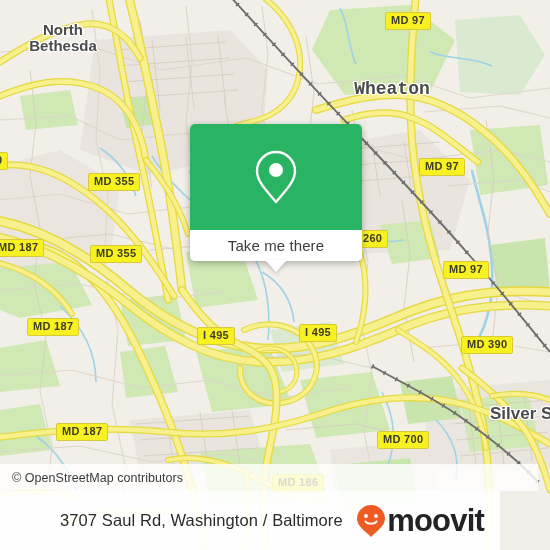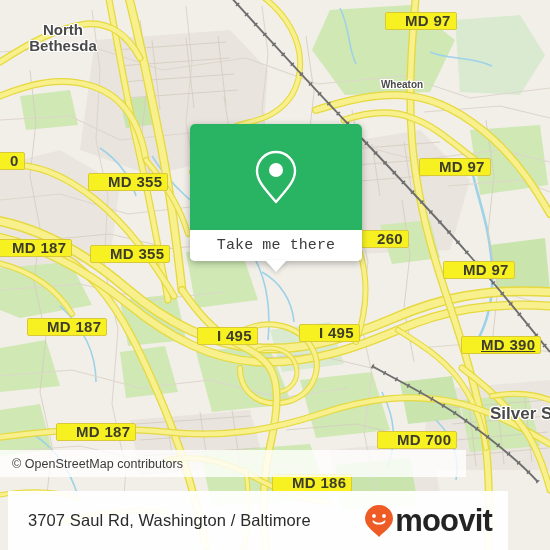--- a/index.html
+++ b/index.html
@@ -49,40 +49,39 @@
     pointer-events: none;
   }
 
   
   .shield {
     position: absolute;
     background: #f7f121;
     border: 1.5px solid #d8c93a;
     border-radius: 2px;
     color: #3d3d2a;
-    font-size: 15px;
+    font-size: 11px;
     font-weight: bold;
     letter-spacing: .3px;
-    padding: 1px 5px 2px 19px;
+    padding: 1px 5px 2px 5px;
     white-space: nowrap;
     line-height: 13px;
     box-sizing: border-box;
   }
 
   
   #popup-card {
     position: absolute;
     left: 190px;
     top: 124px;
     width: 172px;
     border-radius: 5px;
     box-shadow: 0 2px 7px rgba(0,0,0,.30);
     overflow: visible;
     background: #ffffff;
-    font-family: Liberation Mono, monospace;
   }
   #popup-card-head {
     height: 106px;
     background: #28b463;
     border-radius: 5px 5px 0 0;
     display: flex;
     align-items: center;
     justify-content: center;
   }
   #popup-card-body {
@@ -108,45 +107,46 @@
     border-left: 11px solid transparent;
     border-right: 11px solid transparent;
     border-top: 12px solid #ffffff;
     filter: drop-shadow(0 2px 2px rgba(0,0,0,.16));
   }
 
   
   #attribution-bar {
     position: absolute;
     left: 0;
-    top: 450px;
-    width: 466px;
+    top: 464px;
+    width: 538px;
     height: 27px;
     background: rgba(255,255,255,.80);
     display: flex;
     align-items: center;
   }
   #attribution-text {
     font-size: 12.5px;
     color: #3a3a3a;
     padding-left: 12px;
     letter-spacing: .05px;
   }
 
   
   #footer-bar {
     position: absolute;
-    left: 8px;
+    left: 0;
     top: 491px;
-    width: 500px;
+    width: 460px;
     height: 59px;
     background: rgba(255,255,255,.935);
     display: flex;
     align-items: center;
     justify-content: space-between;
+    padding-left: 40px;
   }
   #footer-title {
     font-size: 16.5px;
     color: #2b2b2b;
     padding-left: 20px;
     letter-spacing: .1px;
     white-space: nowrap;
   }
   #brand-logo {
     display: flex;
@@ -364,36 +364,36 @@
         <path class="raild" d="M228,-6 C268,38 308,82 350,126 C392,170 432,212 470,256 C504,294 530,328 550,352"></path>
         <path class="rail" d="M372,366 C404,384 434,398 462,418 C490,438 516,458 538,482"></path>
         <path class="raild" d="M372,366 C404,384 434,398 462,418 C490,438 516,458 538,482"></path>
       </g>
     </svg>
   </div>
 
   <div class="place-label" style="left:8px; top:22px; width:110px; font-size:15px;">North
 Bethesda</div>
 
-  <div class="place-label" style="left:362px; top:80px; width:80px; font-size:10px;">Wheaton</div>
+  <div class="place-label" style="left:352px; top:80px; width:80px; font-size:18px;font-family:Liberation Mono, monospace;">Wheaton</div>
 
   <div class="place-label" style="left:490px; top:405px; width:70px; font-size:17px; text-align:left;">Silver S</div>
 
   <div class="shield" style="left:-10px; top:152px;">0</div>
   <div class="shield" style="left:385px; top:12px;">MD 97</div>
   <div class="shield" style="left:88px; top:173px;">MD 355</div>
   <div class="shield" style="left:419px; top:158px;">MD 97</div>
   <div class="shield" style="left:-8px; top:239px;">MD 187</div>
   <div class="shield" style="left:90px; top:245px;">MD 355</div>
   <div class="shield" style="left:357px; top:230px;">260</div>
   <div class="shield" style="left:443px; top:261px;">MD 97</div>
   <div class="shield" style="left:27px; top:318px;">MD 187</div>
   <div class="shield" style="left:197px; top:327px;">I 495</div>
   <div class="shield" style="left:299px; top:324px;">I 495</div>
-  <div class="shield" style="left:461px; top:336px;text-decoration:underline;">MD 390</div>
+  <div class="shield" style="left:461px; top:336px;">MD 390</div>
   <div class="shield" style="left:56px; top:423px;">MD 187</div>
   <div class="shield" style="left:377px; top:431px;">MD 700</div>
   <div class="shield" style="left:272px; top:474px;">MD 186</div>
 
   <div id="popup-card">
     <div id="popup-card-head">
       <svg width="46" height="56" viewBox="0 0 46 56">
         <path d="M23 3 C12.5 3 4 11.5 4 22 C4 33 14 42 23 53 C32 42 42 33 42 22 C42 11.5 33.5 3 23 3 Z" fill="none" stroke="#ffffff" stroke-width="2.4" stroke-linejoin="round"></path>
         <circle cx="23" cy="21" r="7" fill="#ffffff"></circle>
       </svg>

